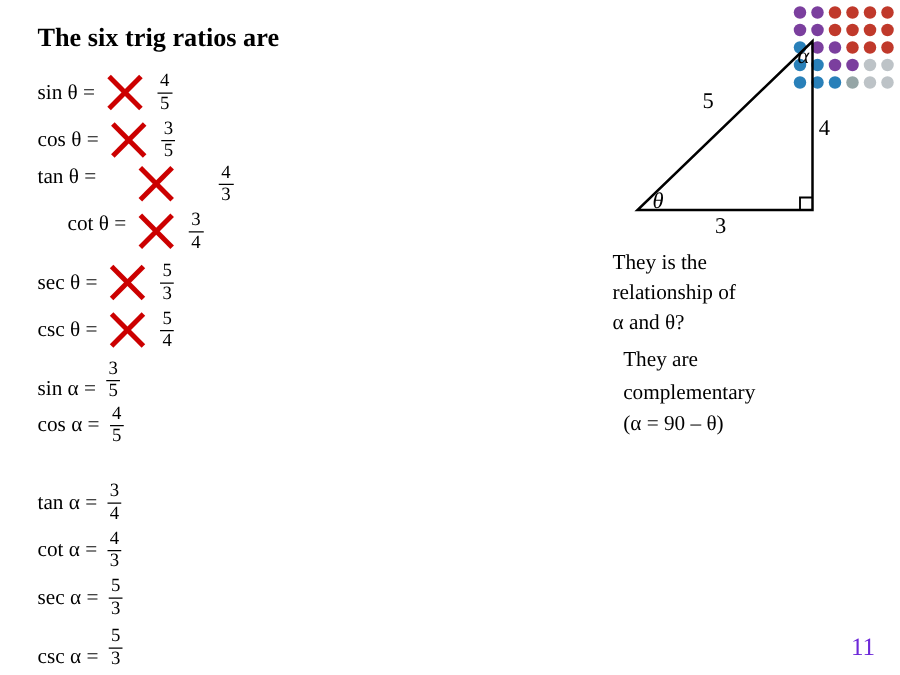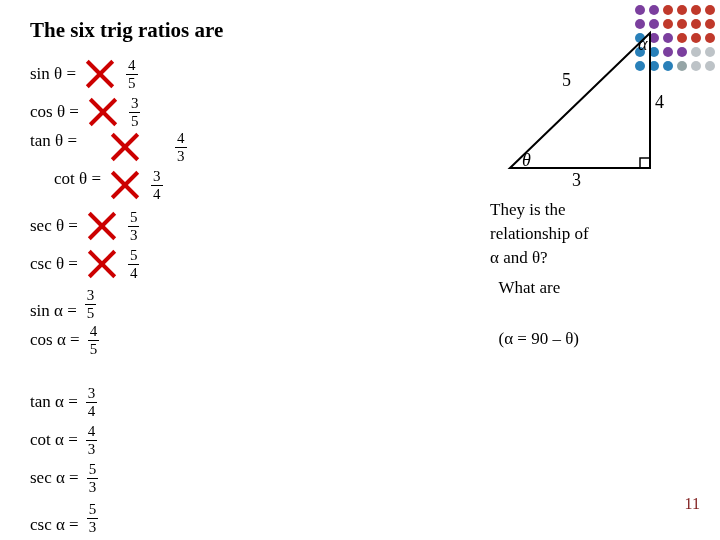--- a/index.html
+++ b/index.html
@@ -119,24 +119,24 @@
     }
 
     .info-answer {
       font-size: 17px;
       color: #000;
       line-height: 1.5;
     }
 
     .page-number {
       position: absolute;
-      bottom: 27px;
+      bottom: 10px;
       right: 20px;
-      font-size: 16px;
-      color: #7f1d1d;
+      font-size: 20px;
+      color: #6d28d9;
     }
   </style>
 </head>
 <body>
 
 <div class="page">
 
   <div class="dots-container">
     <svg width="90" height="80" viewBox="0 0 90 80">
 
@@ -322,22 +322,22 @@
         </svg>
       </div>
 
       <div class="info-box">
         <div class="info-question">
           <span>They is the</span><br>
           <span>relationship of</span><br>
           <span>α and θ?</span>
         </div>
         <div class="info-answer">
-          <span>&nbsp;&nbsp;</span><span>What are</span><br>
-          <span>&nbsp;&nbsp;</span><br>
+          <span>&nbsp;&nbsp;</span><span>They are</span><br>
+          <span>&nbsp;&nbsp;</span><span>complementary</span><br>
           <span>&nbsp;&nbsp;</span><span>(α = 90 – θ)</span>
         </div>
       </div>
     </div>
 
   </div>
 
   <div class="page-number">11</div>
 
 </div>

